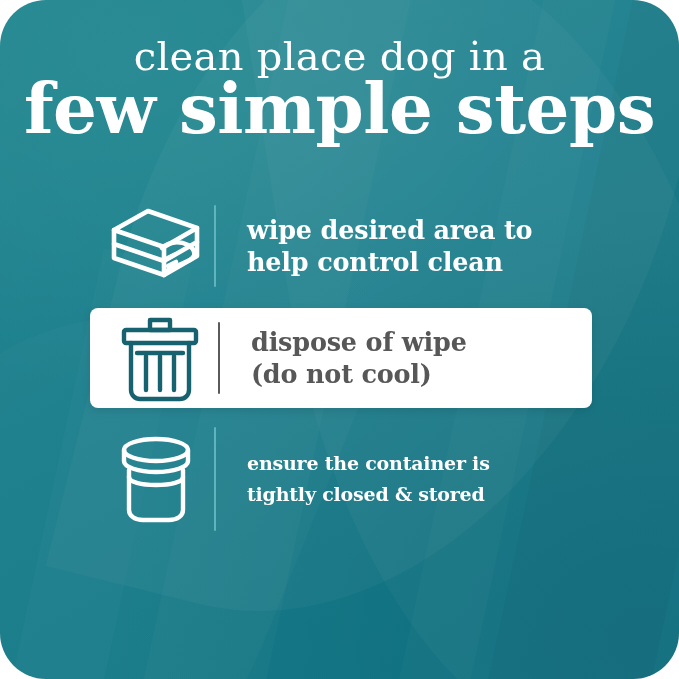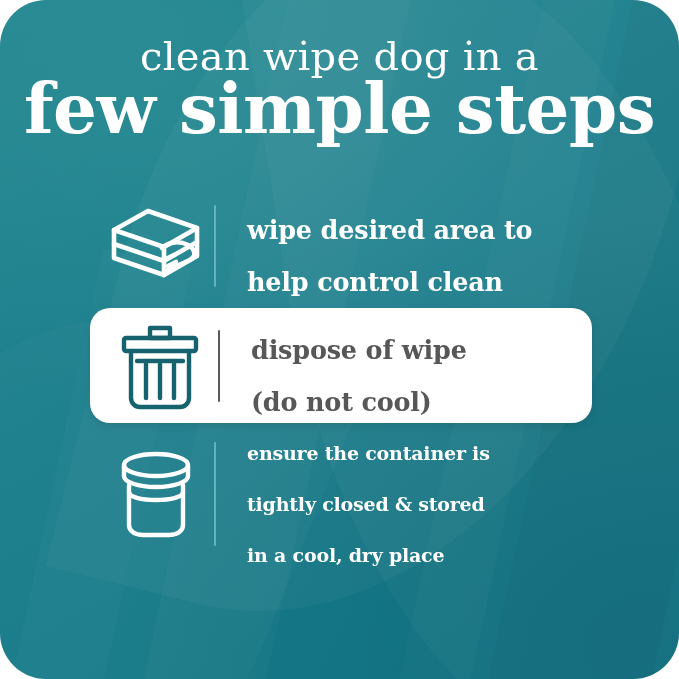--- a/index.html
+++ b/index.html
@@ -118,23 +118,23 @@
     display: flex;
     align-items: center;
     box-sizing: border-box;
   }
 
   .step-1 { height: 112px; padding-left: 100px; }
   .step-3 { height: 130px; padding-left: 100px; }
 
   .step-card {
     margin: 6px 87px 6px 90px;
-    height: 115px;
+    height: 100px;
     background: #ffffff;
-    border-radius: 20px;
+    border-radius: 8px;
     box-shadow: 0 3px 9px rgba(0,0,0,0.10);
     padding-left: 14px;
   }
 
   .icon-slot {
     width: 112px;
     min-width: 112px;
     display: flex;
     align-items: center;
     justify-content: center;
@@ -154,39 +154,39 @@
   .step-text {
     padding-left: 31px;
     font-family: "DejaVu Serif", serif;
     font-weight: 700;
     font-size: 25.5px;
     line-height: 32px;
     color: #ffffff;
     letter-spacing: -0.2px;
   }
   .step-text.dark { color: #575757; }
-  .step-text .tline { display: block; white-space: nowrap; margin-top: 20px; }
+  .step-text .tline { display: block; white-space: nowrap; }
 
   .step-3 .step-text { font-size: 19px; line-height: 31px; }
 </style>
 </head>
 <body>
 
 <div class="card-root">
 
   <div class="bg-shape band-a"></div>
   <div class="bg-shape band-b"></div>
   <div class="bg-shape band-c"></div>
   <div class="bg-shape band-d"></div>
   <div class="bg-shape leaf-a"></div>
   <div class="bg-shape leaf-b"></div>
   <div class="bg-shape leaf-c"></div>
 
   <div class="heading">
-    <div class="heading-line1">clean wipe dog in a</div>
+    <div class="heading-line1">clean place dog in a</div>
     <div class="heading-line2">few simple steps</div>
   </div>
 
   <div class="steps">
 
     <div class="step-row step-1">
       <div class="icon-slot">
         <svg width="108" height="92" viewBox="0 0 108 92" fill="none" stroke="#ffffff" stroke-width="4.6" stroke-linecap="round" stroke-linejoin="round">
 
           <path d="M12 30 L46 11 L95 28 L62 47 Z"></path>
@@ -248,18 +248,17 @@
           <path d="M71 38 L71 45"></path>
 
           <path d="M17 45 L17 78 C17 84 23 88 31 88 L57 88 C65 88 71 84 71 78 L71 45"></path>
           <path d="M17 45 C17 50 29 53 44 53 C59 53 71 50 71 45"></path>
         </svg>
       </div>
       <div class="divider" style="height:104px"></div>
       <div class="step-text">
         <span class="tline">ensure the container is</span>
         <span class="tline">tightly closed &amp; stored</span>
-        <span class="tline">in a cool, dry place</span>
       </div>
     </div>
 
   </div>
 </div>
 
 </body></html>

